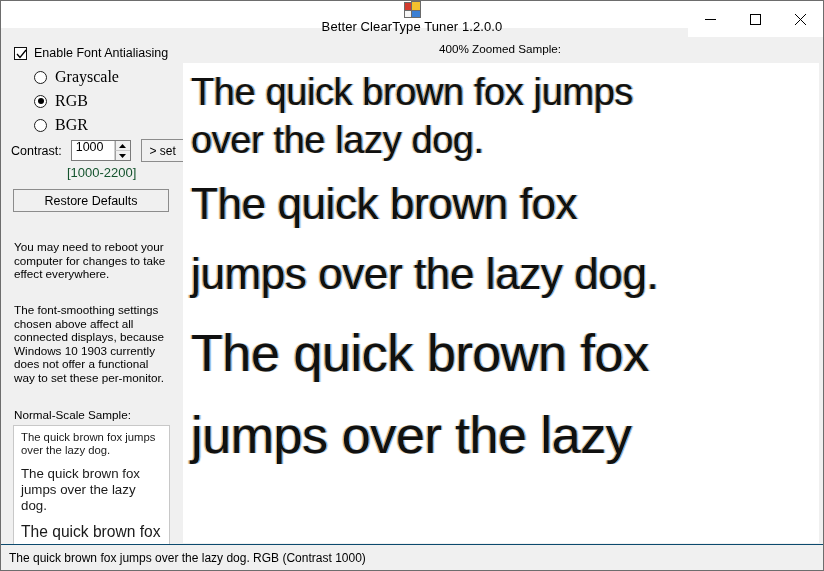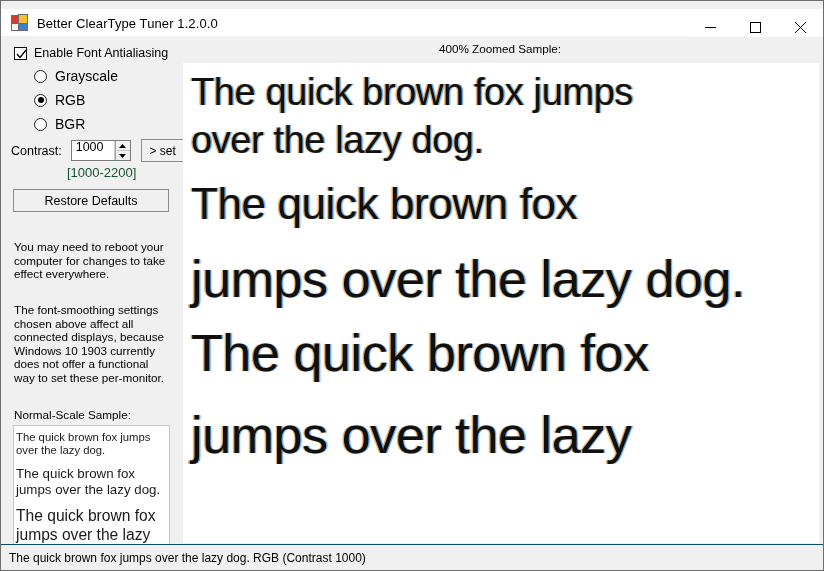--- a/index.html
+++ b/index.html
@@ -8,22 +8,22 @@
     font-family:"Liberation Sans","DejaVu Sans",sans-serif;
     background:#f0f0f0;
     -webkit-font-smoothing:antialiased;
   }
   .window{
     position:absolute;left:0;top:0;width:824px;height:571px;
     background:#f0f0f0;border:1px solid #6d6d6d;box-sizing:border-box;
   }
   
   .titlebar{
-    position:absolute;left:0;top:8px;right:0;height:27px;
-    background:#ffffff;display:flex;align-items:center;
+    position:absolute;left:0;top:0;right:0;height:27px;
+    background:#ffffff;display:flex;align-items:center;flex-direction:column;
   }
   .app-icon{
     width:17px;height:17px;margin-left:10px;margin-right:9px;
     position:relative;flex:0 0 auto;
   }
   .app-icon .q{position:absolute;border:1px solid #6a6a6a;box-sizing:border-box;}
   .app-icon .q1{left:0;top:1px;width:8px;height:9px;background:#d23b2e;}
   .app-icon .q2{left:7px;top:0;width:10px;height:10px;background:#f2c12e;}
   .app-icon .q3{left:0;top:9px;width:8px;height:8px;background:#f5f5f5;}
   .app-icon .q4{left:7px;top:9px;width:10px;height:8px;background:#3b7fd4;}
@@ -53,21 +53,21 @@
   .radio-row.r2{top:55px;}
   .radio-row.r3{top:79px;}
   .radio{
     width:13px;height:13px;border-radius:50%;border:1px solid #1d1d1d;
     background:#fff;box-sizing:border-box;position:relative;flex:0 0 auto;
   }
   .radio .dot{
     position:absolute;left:50%;top:50%;width:6px;height:6px;margin:-3px 0 0 -3px;
     border-radius:50%;background:#000;
   }
-  .radio-label{font-size:14px;color:#000;margin-left:8px;}
+  .radio-label{font-size:16px;color:#000;margin-left:8px;font-family:Liberation Serif, serif;}
   .contrast-row{position:absolute;left:10px;top:102px;display:flex;align-items:center;}
   .contrast-label{font-size:12.5px;color:#000;}
   .spin{
     margin-left:9px;width:60px;height:21px;border:1px solid #7a7a7a;background:#fff;
     box-sizing:border-box;display:flex;align-items:stretch;
   }
   .spin input{
     border:0;outline:0;width:42px;height:100%;box-sizing:border-box;
     font-family:"Liberation Sans",sans-serif;font-size:12.5px;color:#000;
     padding:0 0 8px 4px;background:transparent;
@@ -93,41 +93,41 @@
     position:absolute;left:13px;width:158px;font-size:11.7px;color:#000;line-height:13.6px;
   }
   .para.p1{top:203px;}
   .para.p2{top:266px;}
   .ns-label{position:absolute;left:13px;top:371px;font-size:11.7px;color:#000;}
   .ns-box{
     position:absolute;left:12px;top:388px;width:157px;height:124px;
     background:#ffffff;border:1px solid #c8c8c8;box-sizing:border-box;
     overflow:hidden;
   }
-  .ns-line{color:#1a1a1a;padding:0 2px;}
+  .ns-line{color:#1a1a1a;padding:0 7px;}
   .ns-s1{font-size:11.3px;line-height:13.3px;padding-top:5px;}
   .ns-s2{font-size:13.3px;line-height:16.2px;padding-top:8px;}
   .ns-s3{font-size:15.6px;line-height:19.4px;padding-top:8px;}
   
   .zoom-head{
     position:absolute;left:182px;right:6px;top:5px;height:16px;
     font-size:11.7px;color:#000;text-align:center;
   }
   .zoom-panel{
     position:absolute;left:182px;top:26px;width:636px;height:480px;
     background:#ffffff;overflow:hidden;
   }
   .zline{
     position:absolute;left:8px;white-space:nowrap;color:#101010;
     font-weight:400;letter-spacing:-0.4px;
   }
   .zl1{top:8px;font-size:38px;}
   .zl2{top:56px;font-size:38px;}
   .zl3{top:116px;font-size:44px;}
-  .zl4{top:186px;font-size:52px;}
+  .zl4{top:186px;font-size:44px;}
   .zl5{top:260px;font-size:52px;}
   .zl6{top:342px;font-size:52px;}
   
   .fr{
     text-shadow:
       -1.2px 0 0 rgba(214,120,30,0.62),
        1.2px 0 0 rgba(40,130,225,0.66),
       -2.2px 0 0 rgba(240,215,120,0.30),
        2.2px 0 0 rgba(140,205,245,0.34);
   }

